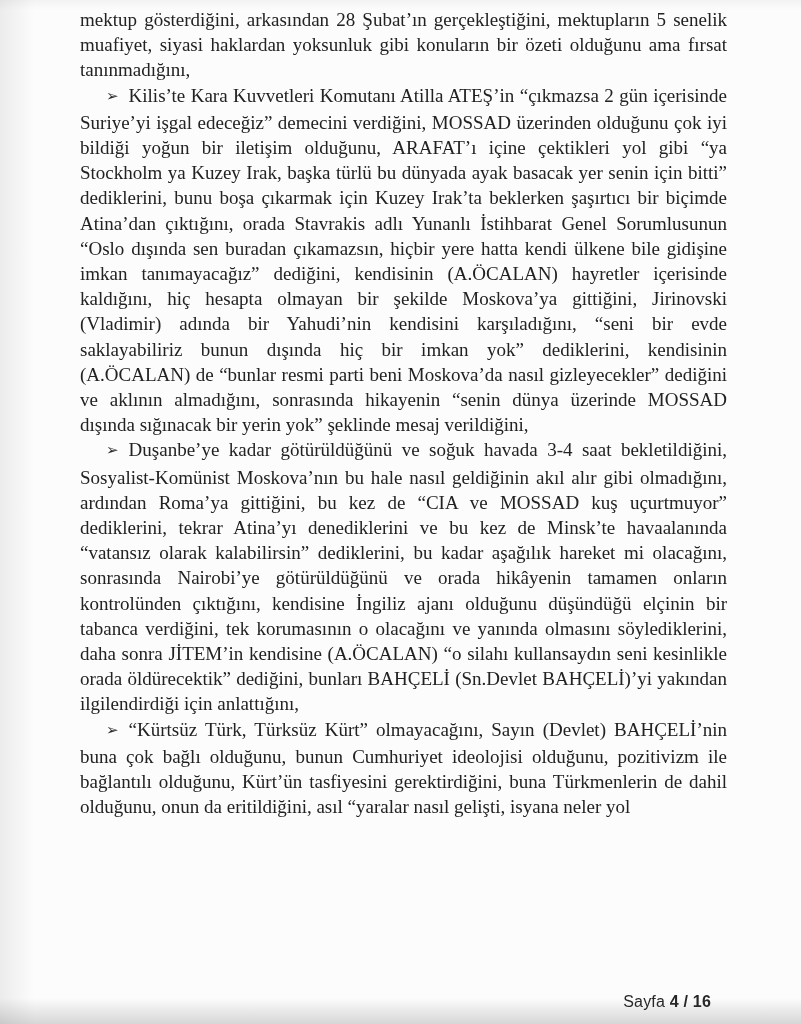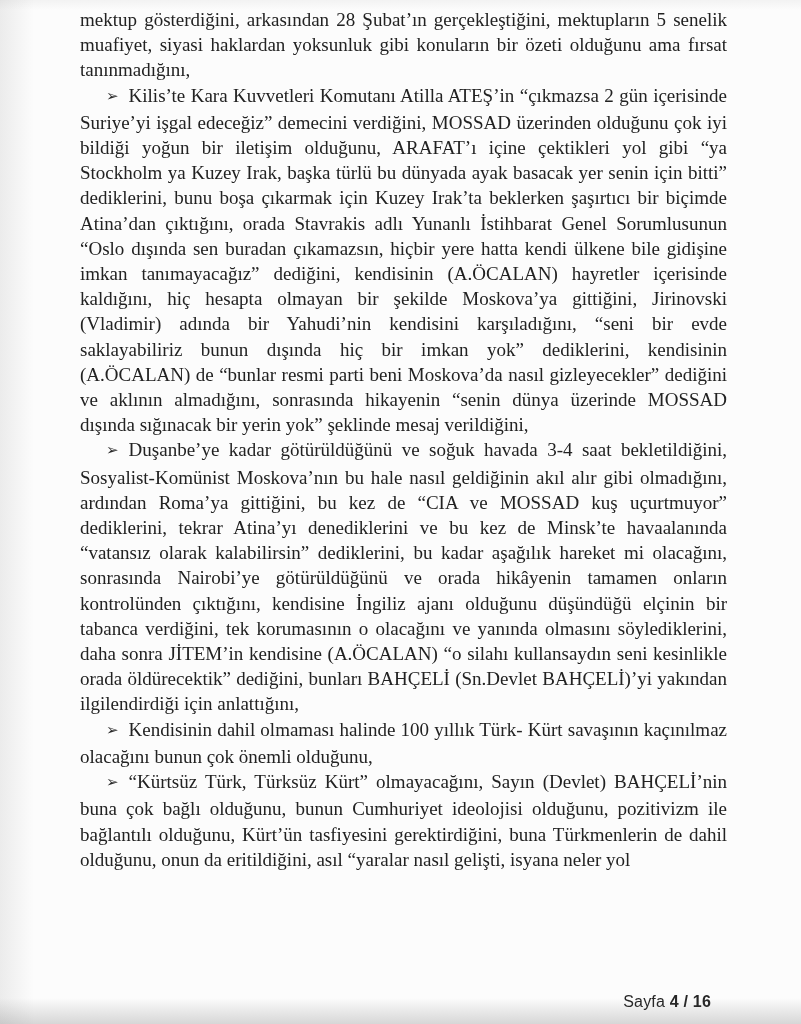--- a/index.html
+++ b/index.html
@@ -85,21 +85,20 @@
   <div class="edge-left"></div>
 
   <div class="content">
     <p class="plain"><span>mektup gösterdiğini, arkasından 28 Şubat’ın gerçekleştiğini, mektupların 5 senelik muafiyet, siyasi haklardan yoksunluk gibi konuların bir özeti olduğunu ama fırsat tanınmadığını,</span></p>
 
 
     <p class="bullet"><span class="bullet-glyph">➢</span><span>Kilis’te Kara Kuvvetleri Komutanı Atilla ATEŞ’in “çıkmazsa 2 gün içerisinde Suriye’yi işgal edeceğiz” demecini verdiğini, MOSSAD üzerinden olduğunu çok iyi bildiği yoğun bir iletişim olduğunu, ARAFAT’ı içine çektikleri yol gibi “ya Stockholm ya Kuzey Irak, başka türlü bu dünyada ayak basacak yer senin için bitti” dediklerini, bunu boşa çıkarmak için Kuzey Irak’ta beklerken şaşırtıcı bir biçimde Atina’dan çıktığını, orada Stavrakis adlı Yunanlı İstihbarat Genel Sorumlusunun “Oslo dışında sen buradan çıkamazsın, hiçbir yere hatta kendi ülkene bile gidişine imkan tanımayacağız” dediğini, kendisinin (A.ÖCALAN) hayretler içerisinde kaldığını, hiç hesapta olmayan bir şekilde Moskova’ya gittiğini, Jirinovski (Vladimir) adında bir Yahudi’nin kendisini karşıladığını, “seni bir evde saklayabiliriz bunun dışında hiç bir imkan yok” dediklerini, kendisinin (A.ÖCALAN) de “bunlar resmi parti beni Moskova’da nasıl gizleyecekler” dediğini ve aklının almadığını, sonrasında hikayenin “senin dünya üzerinde MOSSAD dışında sığınacak bir yerin yok” şeklinde mesaj verildiğini,</span></p>
 
     <p class="bullet"><span class="bullet-glyph">➢</span><span>Duşanbe’ye kadar götürüldüğünü ve soğuk havada 3-4 saat bekletildiğini, Sosyalist-Komünist Moskova’nın bu hale nasıl geldiğinin akıl alır gibi olmadığını, ardından Roma’ya gittiğini, bu kez de “CIA ve MOSSAD kuş uçurtmuyor” dediklerini, tekrar Atina’yı denediklerini ve bu kez de Minsk’te havaalanında “vatansız olarak kalabilirsin” dediklerini, bu kadar aşağılık hareket mi olacağını, sonrasında Nairobi’ye götürüldüğünü ve orada hikâyenin tamamen onların kontrolünden çıktığını, kendisine İngiliz ajanı olduğunu düşündüğü elçinin bir tabanca verdiğini, tek korumasının o olacağını ve yanında olmasını söylediklerini, daha sonra JİTEM’in kendisine (A.ÖCALAN) “o silahı kullansaydın seni kesinlikle orada öldürecektik” dediğini, bunları BAHÇELİ (Sn.Devlet BAHÇELİ)’yi yakından ilgilendirdiği için anlattığını,</span></p>
 
-    <p class="bullet"><span class="bullet-glyph">➢</span><span>Kendisinin dahil olmaması halinde 100 yıllık Türk- Kürt savaşının kaçınılmaz olacağını bunun çok önemli olduğunu,</span></p>
 
     <p class="bullet"><span class="bullet-glyph">➢</span><span>“Kürtsüz Türk, Türksüz Kürt” olmayacağını, Sayın (Devlet) BAHÇELİ’nin buna çok bağlı olduğunu, bunun Cumhuriyet ideolojisi olduğunu, pozitivizm ile bağlantılı olduğunu, Kürt’ün tasfiyesini gerektirdiğini, buna Türkmenlerin de dahil olduğunu, onun da eritildiğini, asıl “yaralar nasıl gelişti, isyana neler yol</span></p>
   </div>
 
   <div class="footer"><span>Sayfa </span><span class="num">4 / 16</span></div>
 
   <div class="edge-bottom"></div>
 </div>
 
 </body></html>

